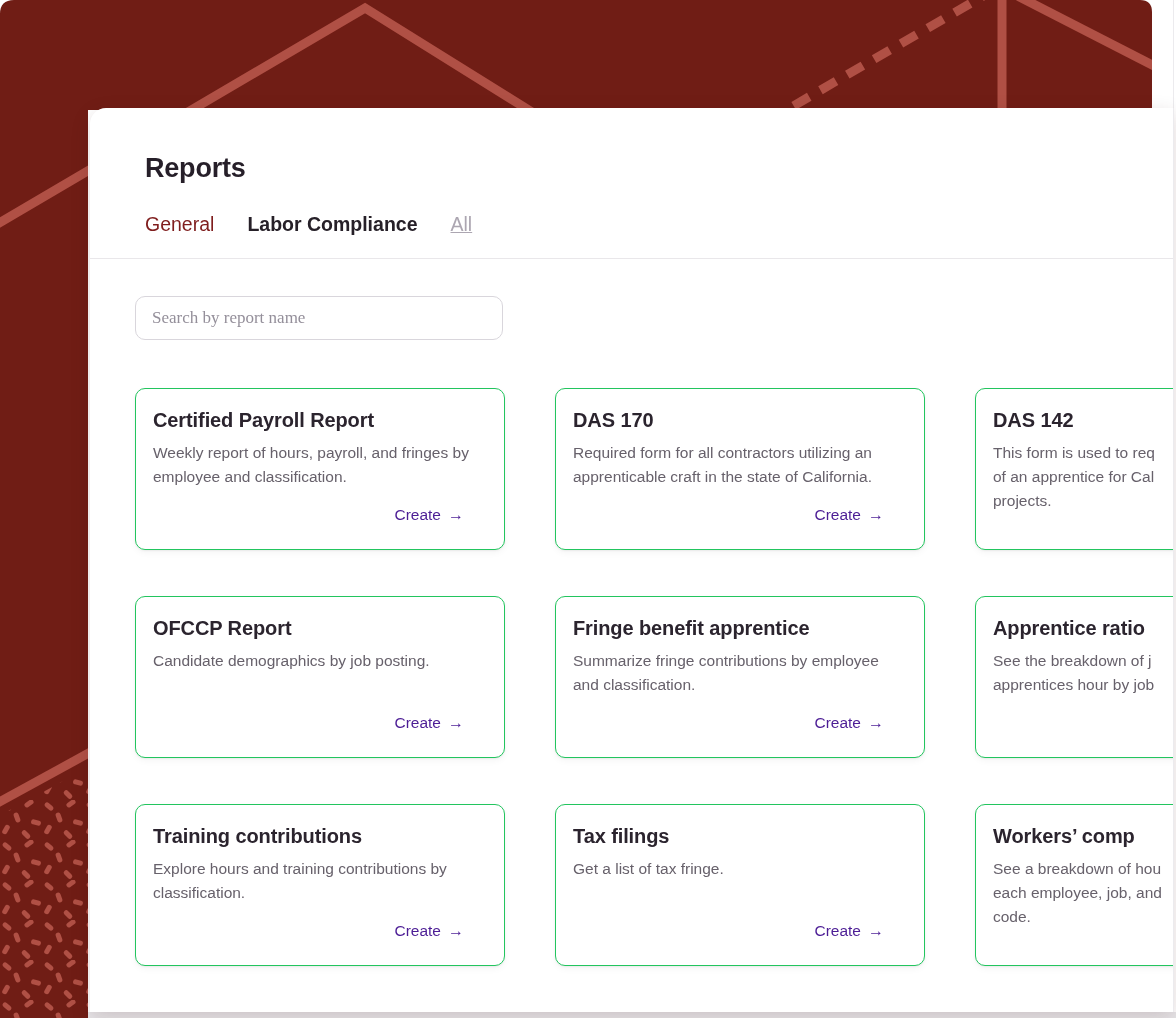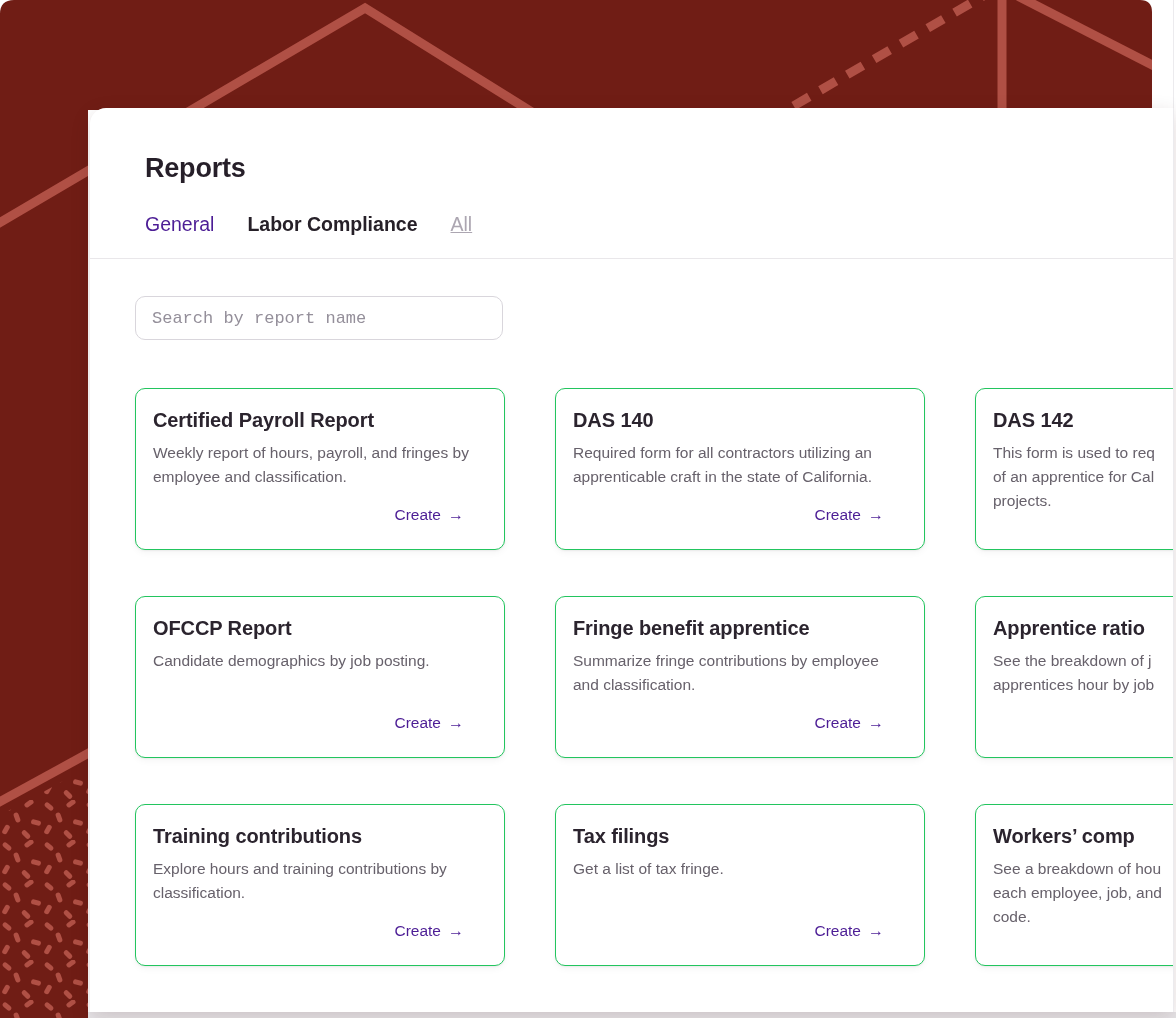--- a/index.html
+++ b/index.html
@@ -18,29 +18,29 @@
     position:absolute;left:90px;top:108px;width:1084px;height:904px;
     background:#ffffff;border-radius:16px 0 0 0;overflow:hidden;z-index:1;
     box-sizing:border-box;border-right:1px solid #ecebee;
     box-shadow:0 6px 20px rgba(60,12,10,.16);
   }
   .panel-header{padding:44px 0 0 55px;}
   .page-title{
     font-size:27px;font-weight:600;color:#261f29;letter-spacing:-.2px;line-height:32px;margin:0;
   }
   .tabs{display:flex;gap:33px;margin-top:27px;padding-bottom:21px;}
-  .tab{font-size:19.5px;color:#4c1d95;cursor:pointer;line-height:26px;}
+  .tab{font-size:19.5px;color:#7f1d1d;cursor:pointer;line-height:26px;}
   .tab.active{color:#262028;font-weight:600;}
   .tab.muted{color:#aca6b1;text-decoration:underline;}
   .divider{height:1px;background:#e9e7ea;width:100%;}
   .panel-main{padding:37px 0 0 45px;}
   .search-input{
     box-sizing:border-box;width:368px;height:44px;border:1px solid #d9d6dc;border-radius:10px;
     padding:0 16px;font-size:17px;color:#3a3440;outline:none;background:#fff;
-    font-family:Liberation Mono, monospace;
+    font-family:Liberation Serif, serif;
   }
   .search-input::placeholder{color:#948f9a;}
   .cards-grid{
     margin-top:48px;display:grid;grid-template-columns:repeat(3,370px);
     column-gap:50px;row-gap:46px;width:1260px;
   }
   .card{
     box-sizing:border-box;min-height:162px;border:1px solid #22c55e;border-radius:10px;
     background:#fff;padding:18px 26px 24px 17px;display:flex;flex-direction:column;
     box-shadow:0 1px 2px rgba(25,12,25,.06),0 3px 7px rgba(25,12,25,.04);
@@ -107,21 +107,21 @@
       <div class="card">
         <h2 class="card-title">Certified Payroll Report</h2>
         <p class="card-desc">Weekly report of hours, payroll, and fringes by employee and classification.</p>
         <a class="card-create">
             <span>Create</span>
             <span class="arrow">→</span>
           </a>
       </div>
 
       <div class="card">
-        <h2 class="card-title">DAS 140</h2>
+        <h2 class="card-title">DAS 170</h2>
         <p class="card-desc">Required form for all contractors utilizing an apprenticable craft in the state of California.</p>
         <a class="card-create">
             <span>Create</span>
             <span class="arrow">→</span>
           </a>
       </div>
 
       <div class="card">
         <h2 class="card-title">DAS 142</h2>
         <p class="card-desc">This form is used to req

